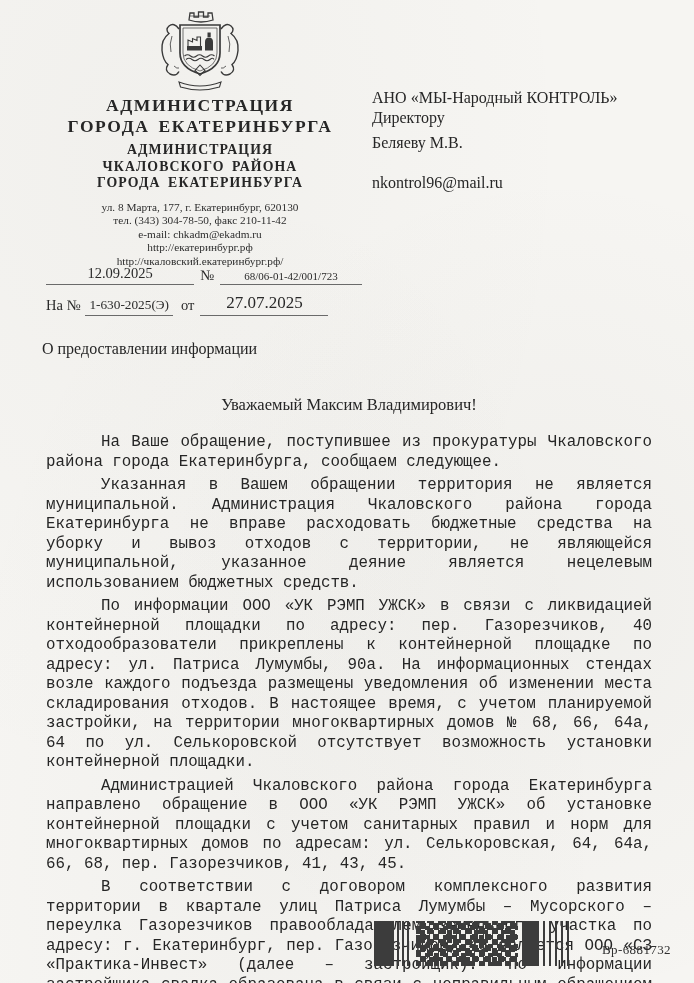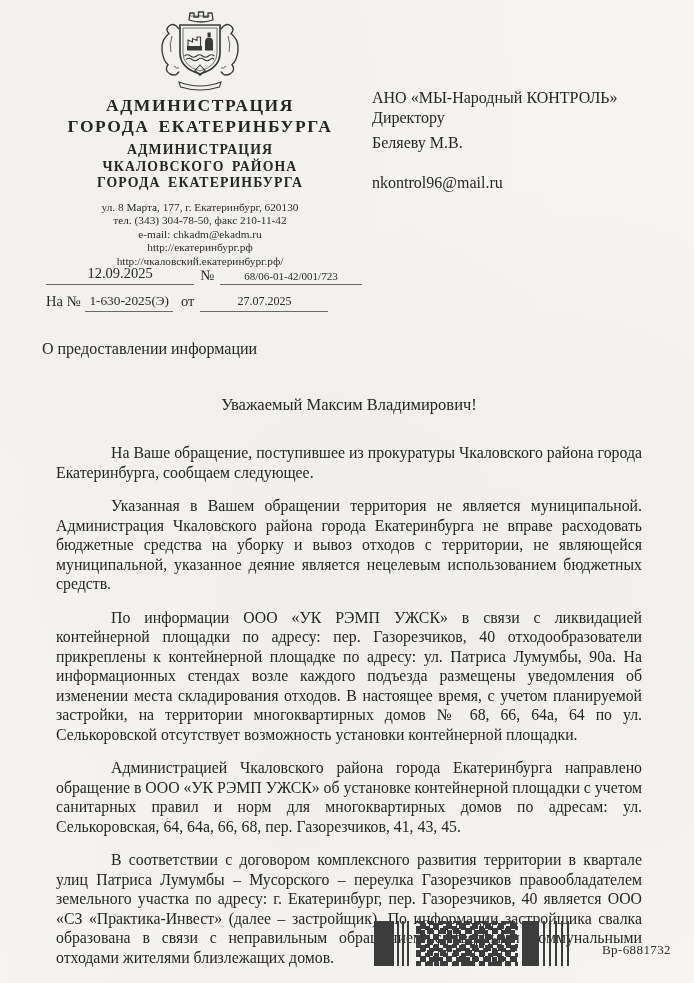--- a/index.html
+++ b/index.html
@@ -26,30 +26,30 @@
   .ref-block { position:absolute; left:46px; top:258px; width:316px; font-size:14.5px; color:#2a2a2a; }
   .ref-row1 { display:flex; align-items:flex-end; }
   .ref-line { border-bottom:1px solid #6a6a6a; text-align:center; padding-bottom:2px; }
   .ref-date-line { width:152px; }
   .ref-no-sign { margin:0 6px 1px 6px; }
   .ref-num-line { width:146px; font-size:11px;margin-top:12px; }
   .ref-row2 { display:flex; align-items:flex-end; margin-top:8px; }
   .ref-reply-label { margin-right:5px; padding-bottom:2px; }
   .ref-reply-num { border-bottom:1px solid #6a6a6a; padding:0 4px 2px 4px; font-size:13.3px; }
   .ref-from { margin:0 6px 0 8px; padding-bottom:2px; }
-  .ref-reply-date { border-bottom:1px solid #6a6a6a; width:128px; text-align:center; padding-bottom:2px; font-size:12px; }
+  .ref-reply-date { border-bottom:1px solid #6a6a6a; width:128px; text-align:center; padding-bottom:2px; font-size:17px; }
   
   .recipient { position:absolute; left:372px; top:88px; width:310px; font-size:16px; line-height:20px; }
   .recipient .r-name  { margin-top:5px; }
   .recipient .r-email { margin-top:20px; }
   
   .subject    { position:absolute; left:42px; top:340px; font-size:16px; }
   .salutation { position:absolute; left:42px; top:395px; width:614px; text-align:center; font-size:16.5px; }
   .body-text  { position:absolute; left:42px; top:429px; width:614px; font-size:15.8px; line-height:19.5px; text-align:justify; }
-  .body-text p { margin:14px; text-indent:55px; }
+  .body-text p { margin:4px; text-indent:55px;font-family:Liberation Mono, monospace; }
   
   .barcode { position:absolute; left:374px; top:921px; width:204px; height:45px; display:flex; align-items:stretch; }
   .bc-block { background:#3c3c3c; }
   .bc-b1 { width:20px; margin-right:3px; }
   .bc-bars { background:repeating-linear-gradient(90deg, #3c3c3c 0 2px, transparent 2px 5px); }
   .bc-bars1 { width:15px; margin-right:4px; }
   .bc-matrix {
     width:102px; margin-right:4px;
     background:
       repeating-conic-gradient(#3c3c3c 0 25%, transparent 0 50%) 0 0 / 9px 9px,

